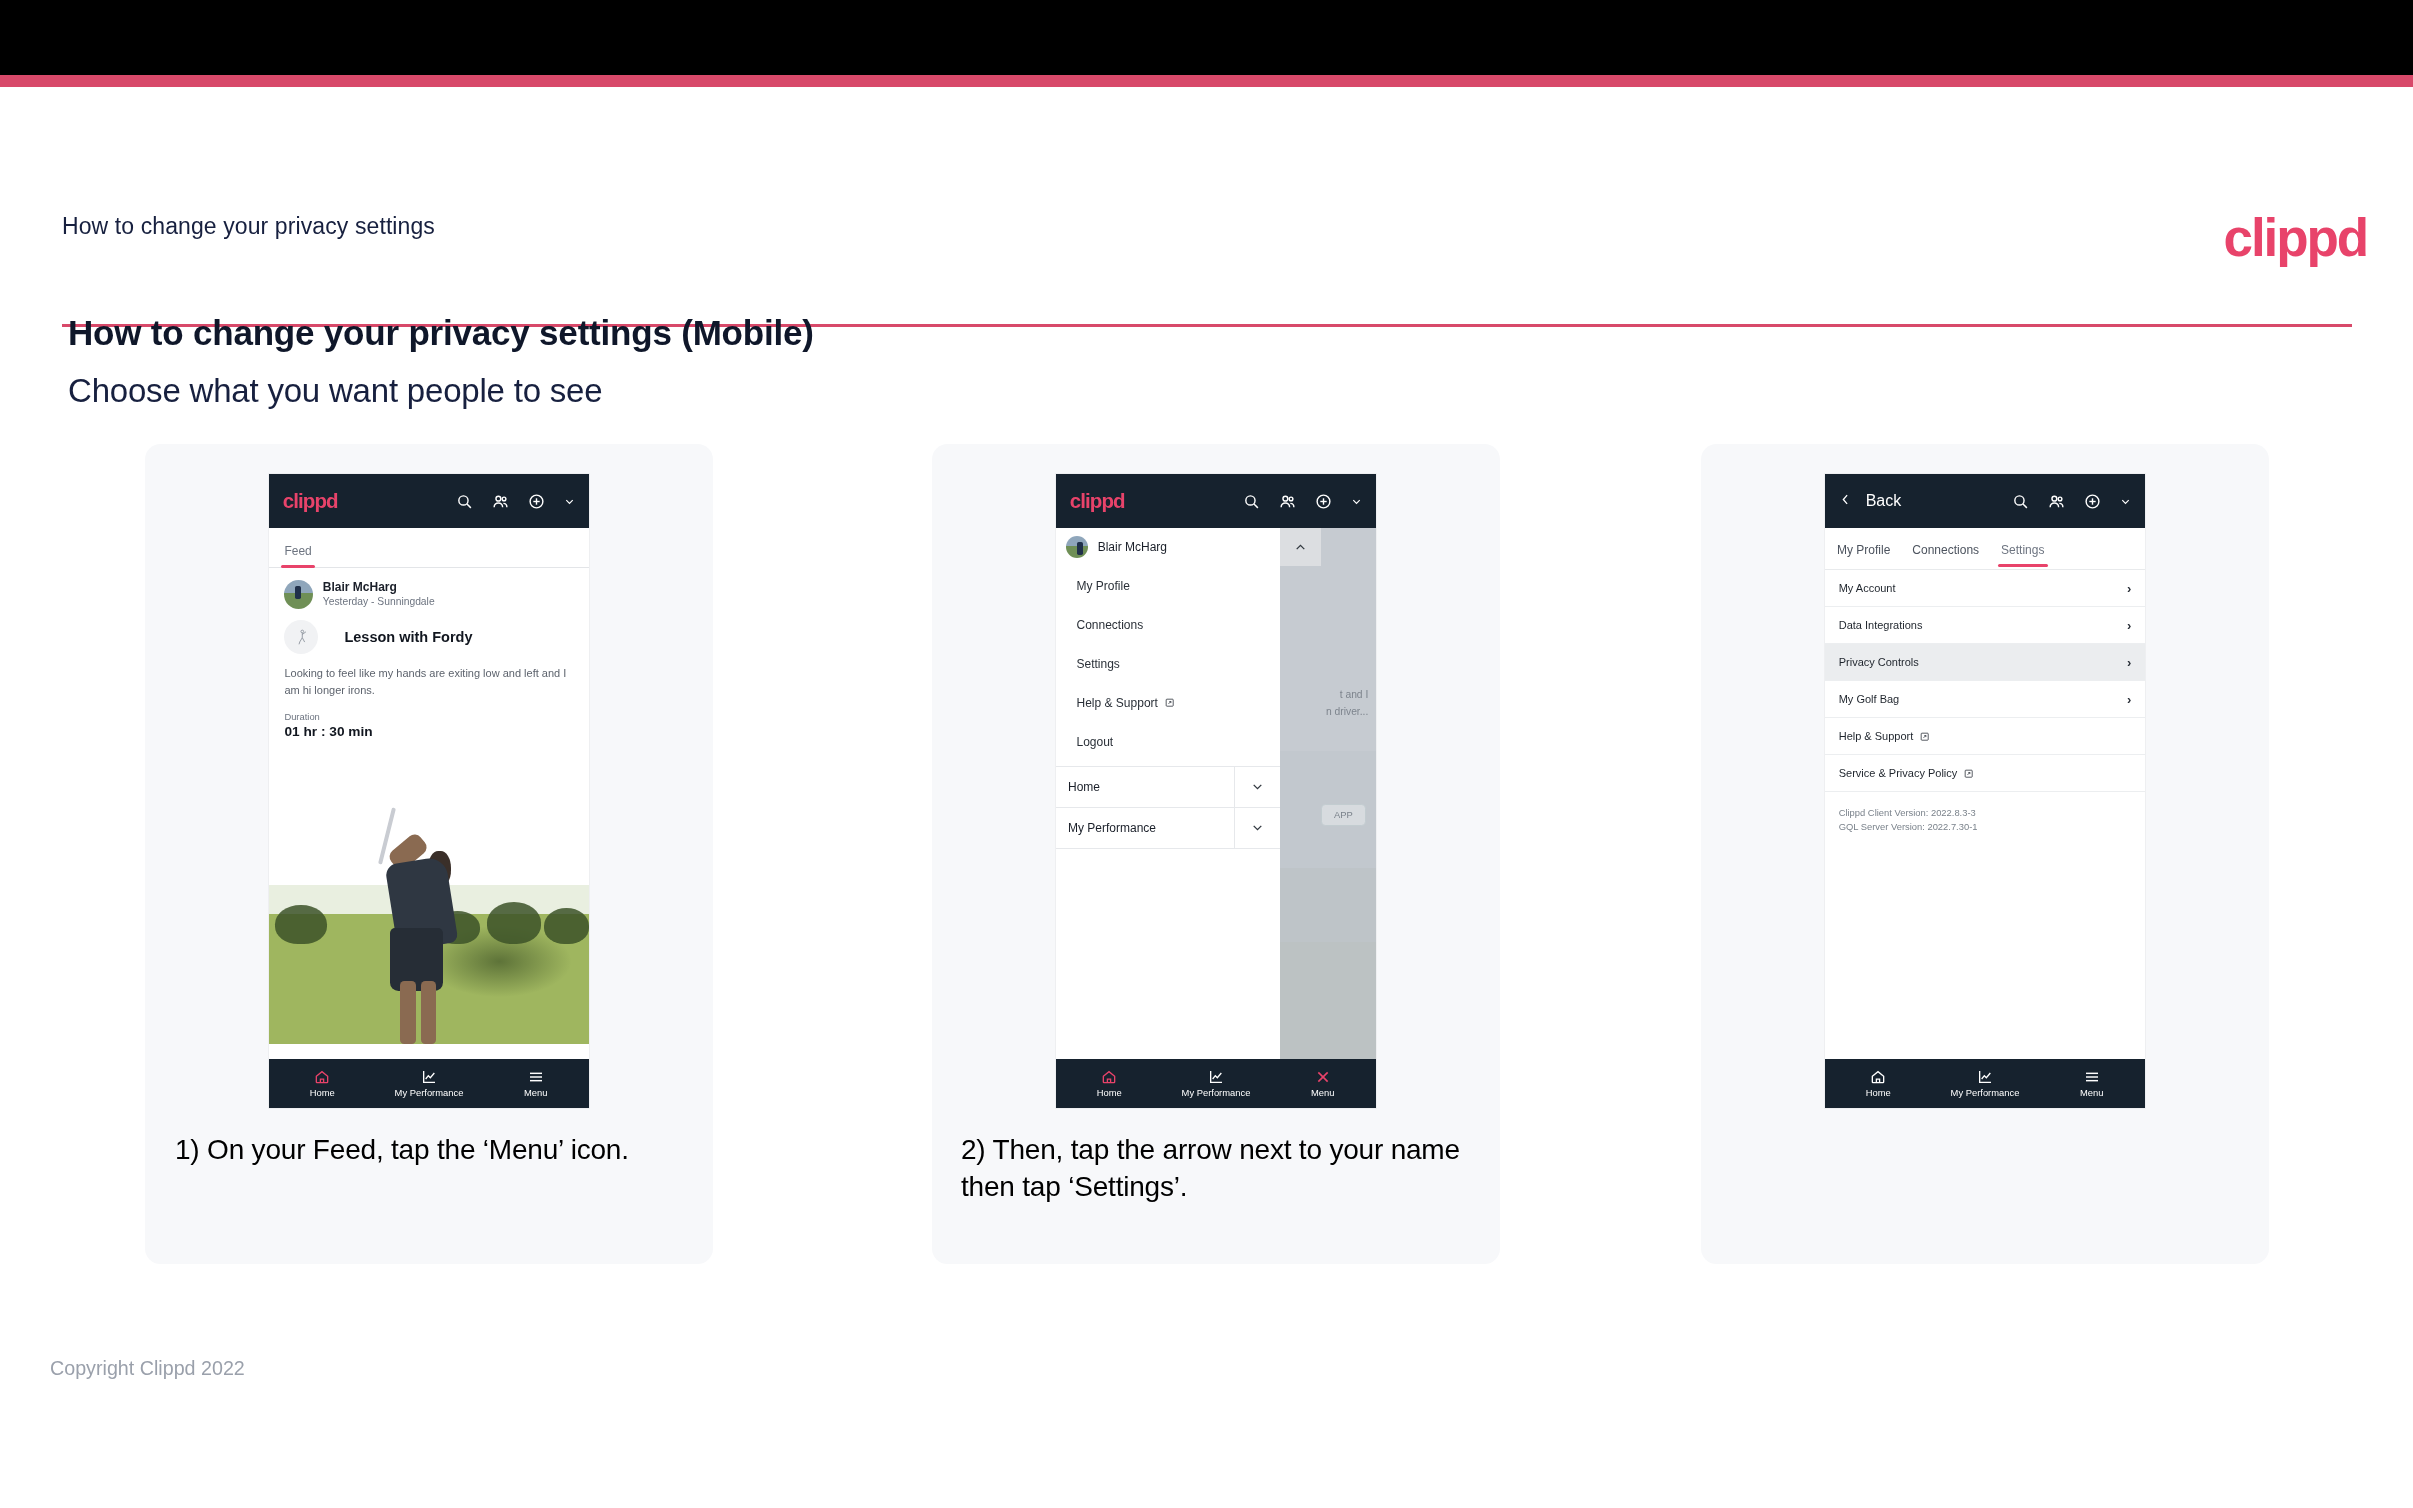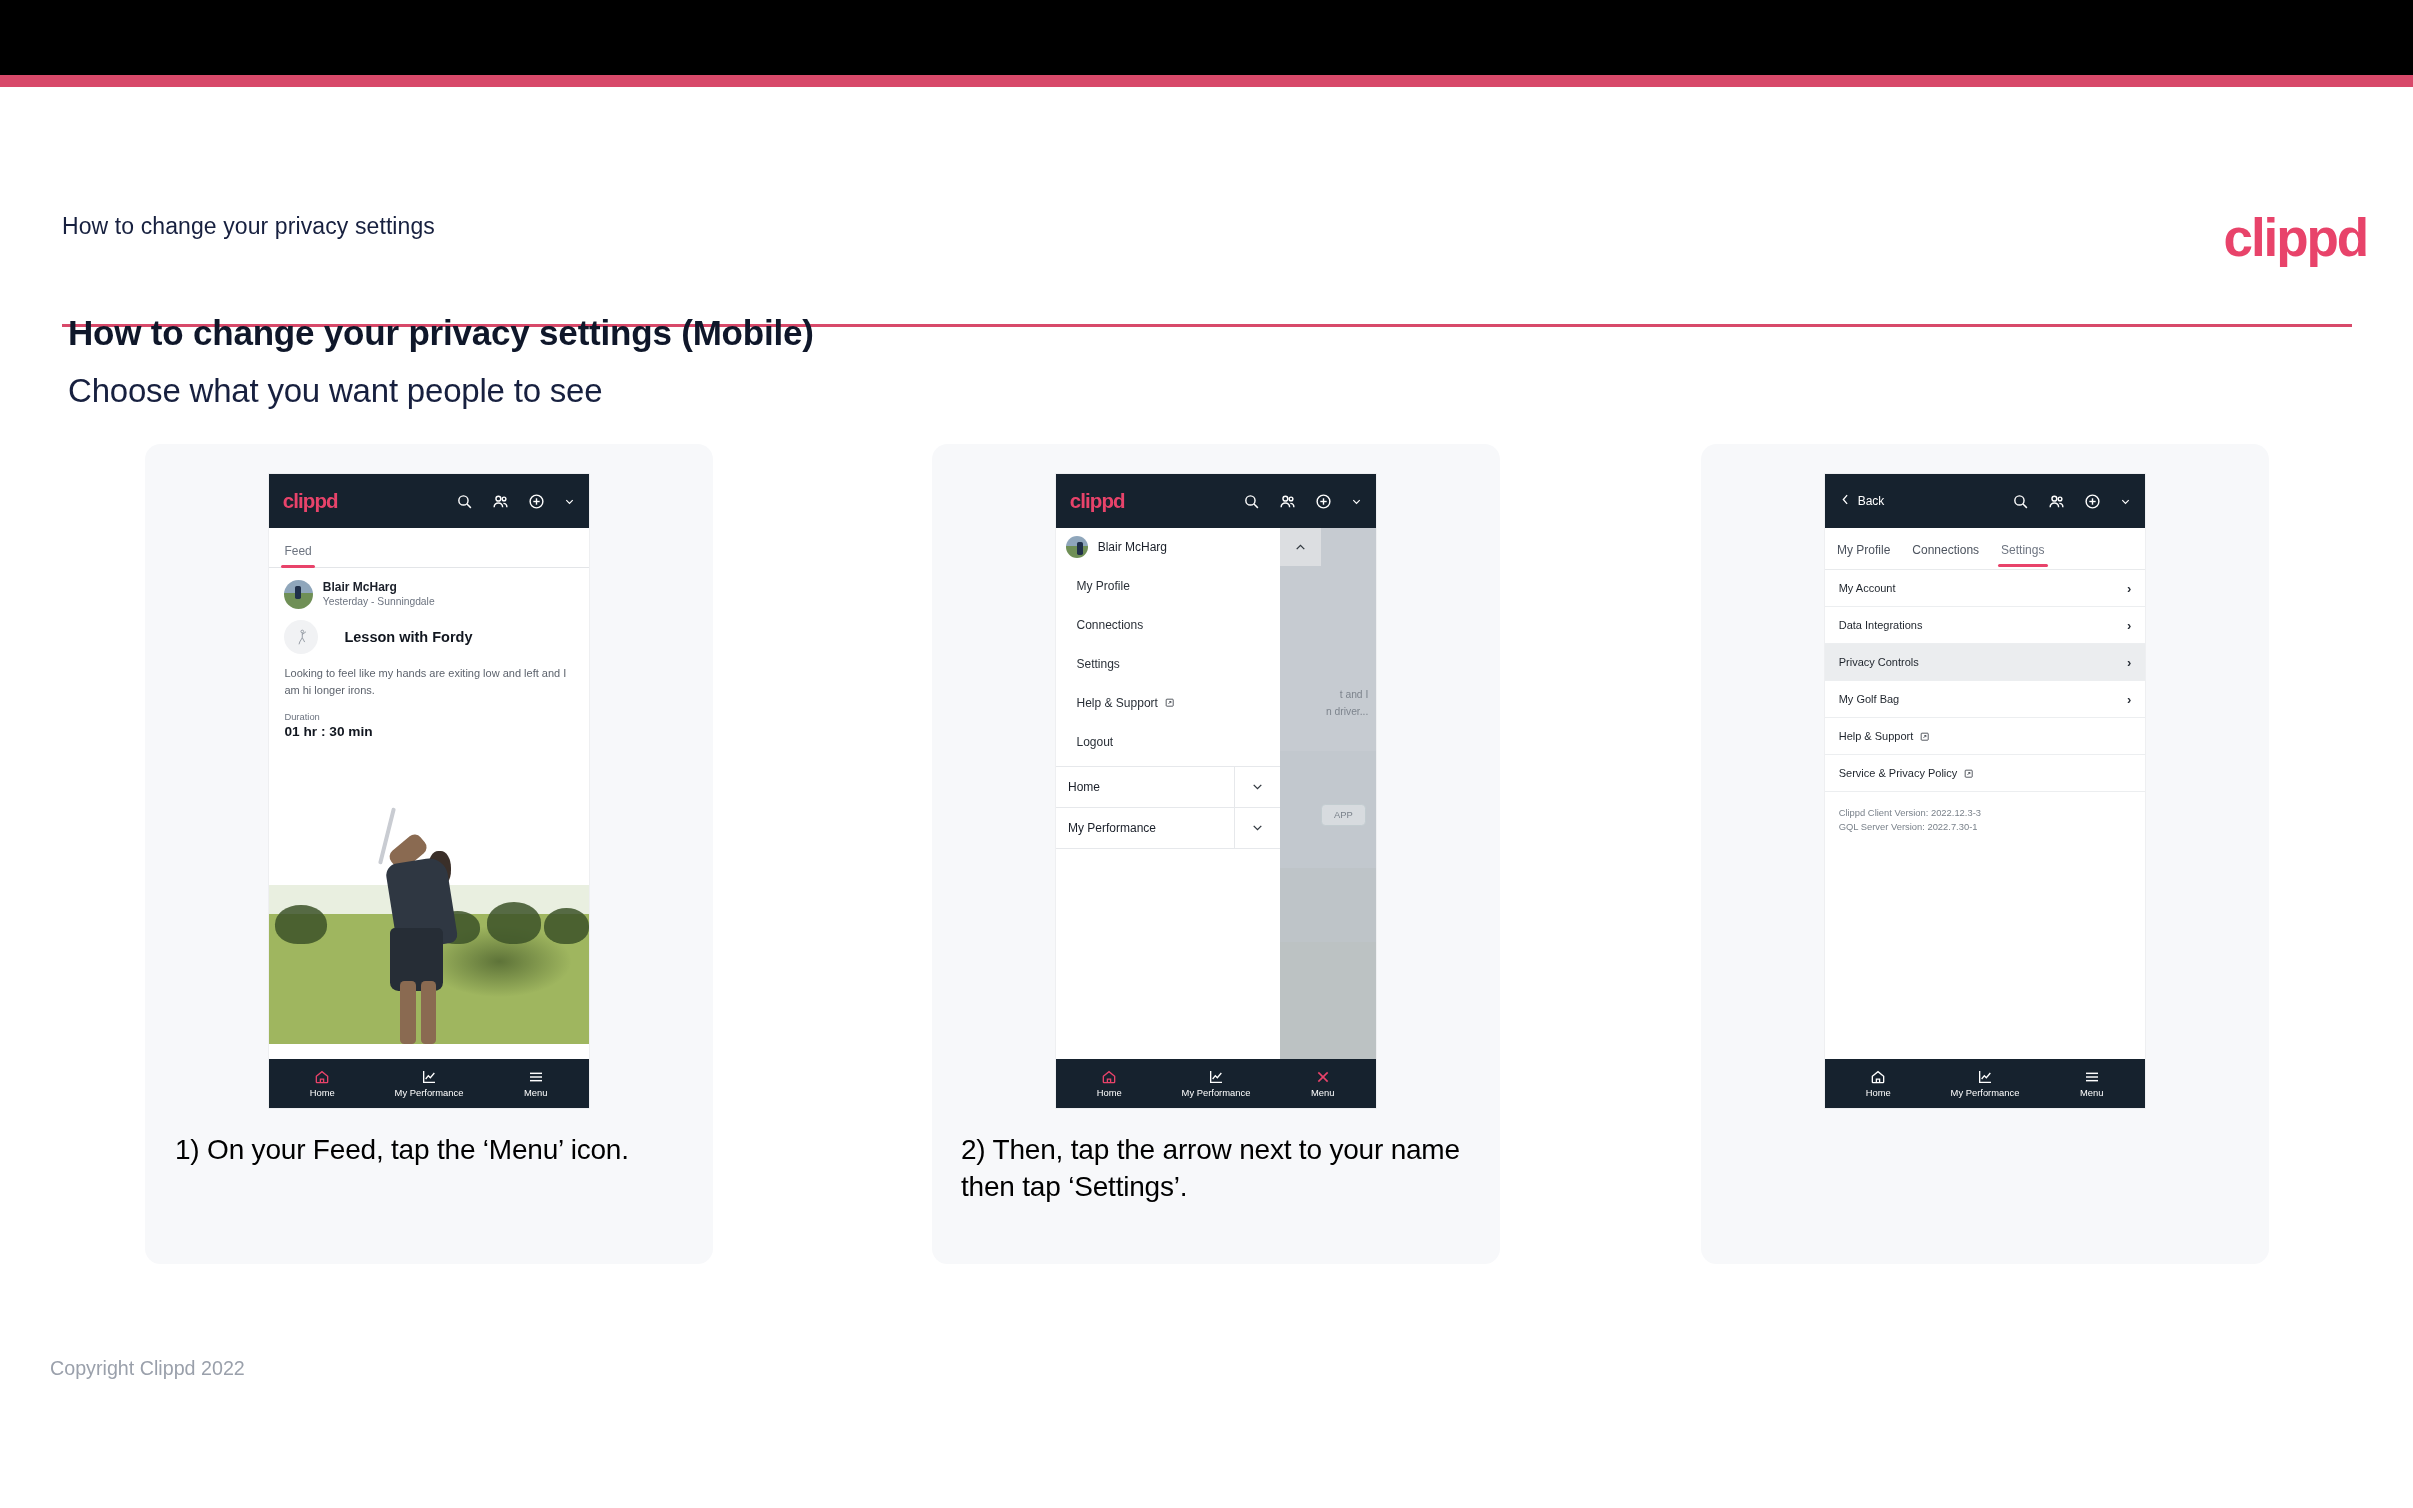--- a/index.html
+++ b/index.html
@@ -60,21 +60,21 @@
     box-shadow:0 0 0 0.9px rgba(0,0,0,.04);
   }
   .phone-appbar {
     position:relative; height:54px; background:#16222e;
     display:flex; align-items:center; padding:0 13.7px;
   }
   .appbar-logo {
     font-size:20.5px; font-weight:700; color:#e8436a; letter-spacing:-0.9px;
   }
   .appbar-back {
-    font-size:12px; color:#ffffff; display:flex; align-items:center; gap:6px;
+    font-size:16px; color:#ffffff; display:flex; align-items:center; gap:14px;
   }
   .appbar-icons {
     margin-left:auto; display:flex; align-items:center; gap:19px;
   }
   .ic { width:17px; height:17px; display:block; }
   .ic path, .ic circle, .ic line, .ic rect, .ic polyline { stroke:#ffffff; }
 
   
   .tabrow {
     display:flex; align-items:flex-end; height:40px;
@@ -578,21 +578,21 @@
             <span>Service &amp; Privacy Policy</span>
             <span><svg class="ext" viewBox="0 0 24 24" fill="none" stroke="#2a3038" stroke-width="2">
                   <rect x="3" y="3" width="18" height="18" rx="2"></rect>
                   <polyline points="9,15 15,9"></polyline>
                   <polyline points="11,9 15,9 15,13"></polyline>
                 </svg></span>
           </div>
         </div>
 
         <div class="set-footer">
-          <div class="set-ver">Clippd Client Version: 2022.12.3-3</div>
+          <div class="set-ver">Clippd Client Version: 2022.8.3-3</div>
           <div class="set-ver">GQL Server Version: 2022.7.30-1</div>
         </div>
 
         <div class="botnav">
           <div class="nav-item">
             <span>
                 <svg class="nav-ic" viewBox="0 0 24 24" fill="none" stroke="#ffffff" stroke-width="2">
                   <path d="M3.5 11 12 4l8.5 7v8.4a1 1 0 0 1-1 1h-15a1 1 0 0 1-1-1z"></path>
                   <path d="M9.6 20.4v-5.2h4.8v5.2"></path>
                 </svg>

